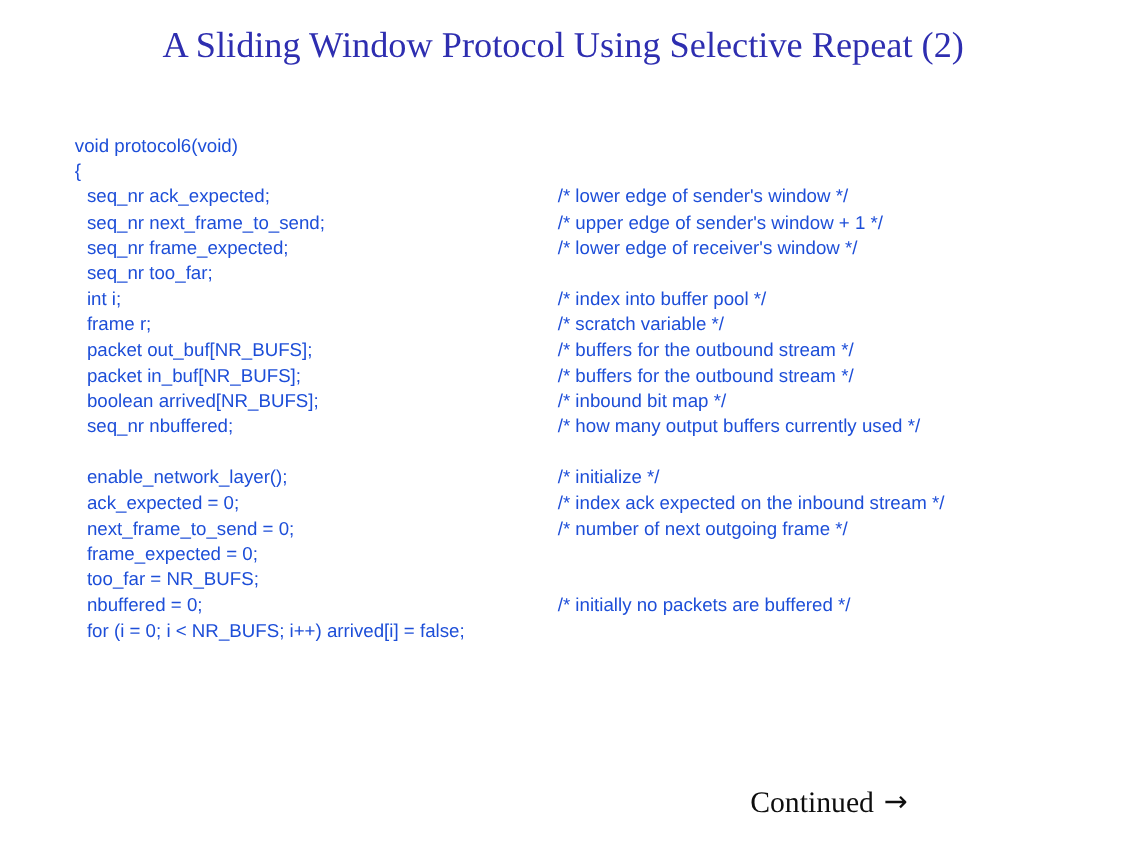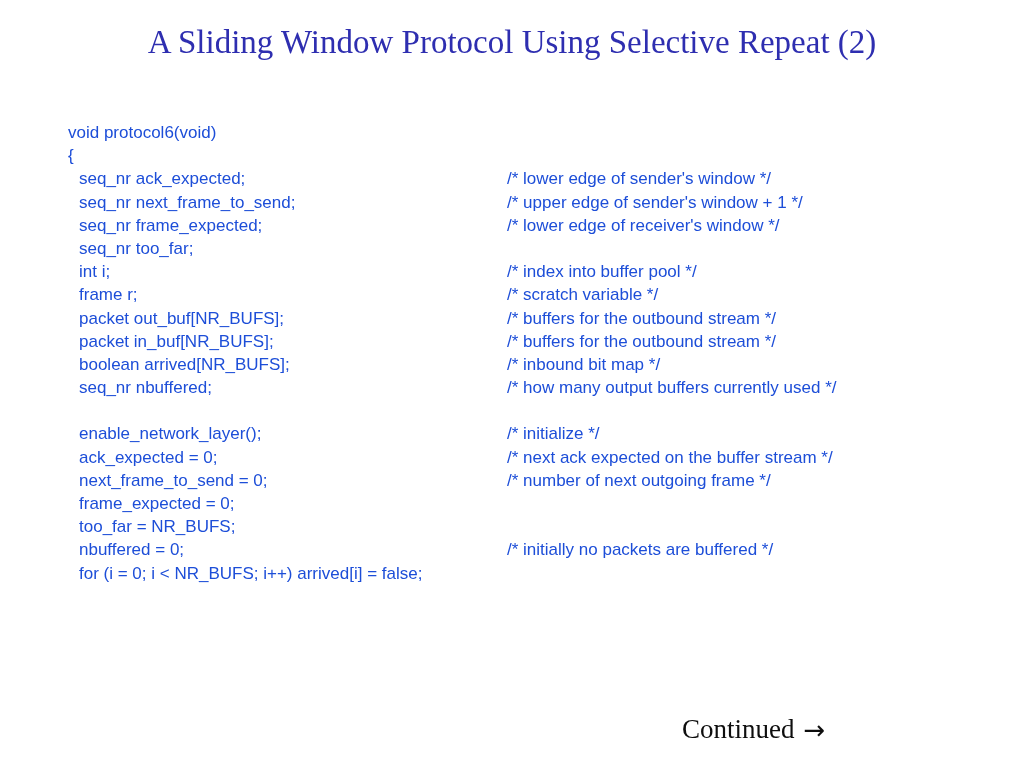--- a/index.html
+++ b/index.html
@@ -58,21 +58,21 @@
   }
   .slide-footer {
     position: absolute;
     left: 682px;
     top: 714px;
     font-family: "Liberation Serif", serif;
     font-size: 27px;
     color: #0e0e0e;
     white-space: nowrap;
     display: flex;
-    align-items: flex-end;
+    align-items: flex-start;
   }
   .arrow-glyph {
     font-family: "DejaVu Sans", sans-serif;
     font-size: 26px;
     margin-left: 9px;
   }
 </style>
 </head>
 <body>
 
@@ -132,21 +132,21 @@
     <div class="code-line indent">
       <span class="code-text"></span>
       <span class="code-comment"></span>
     </div>
     <div class="code-line indent">
       <span class="code-text">enable_network_layer();</span>
       <span class="code-comment">/* initialize */</span>
     </div>
     <div class="code-line indent">
       <span class="code-text">ack_expected = 0;</span>
-      <span class="code-comment">/* next ack expected on the buffer stream */</span>
+      <span class="code-comment">/* index ack expected on the inbound stream */</span>
     </div>
     <div class="code-line indent">
       <span class="code-text">next_frame_to_send = 0;</span>
       <span class="code-comment">/* number of next outgoing frame */</span>
     </div>
     <div class="code-line indent">
       <span class="code-text">frame_expected = 0;</span>
       <span class="code-comment"></span>
     </div>
     <div class="code-line indent">

